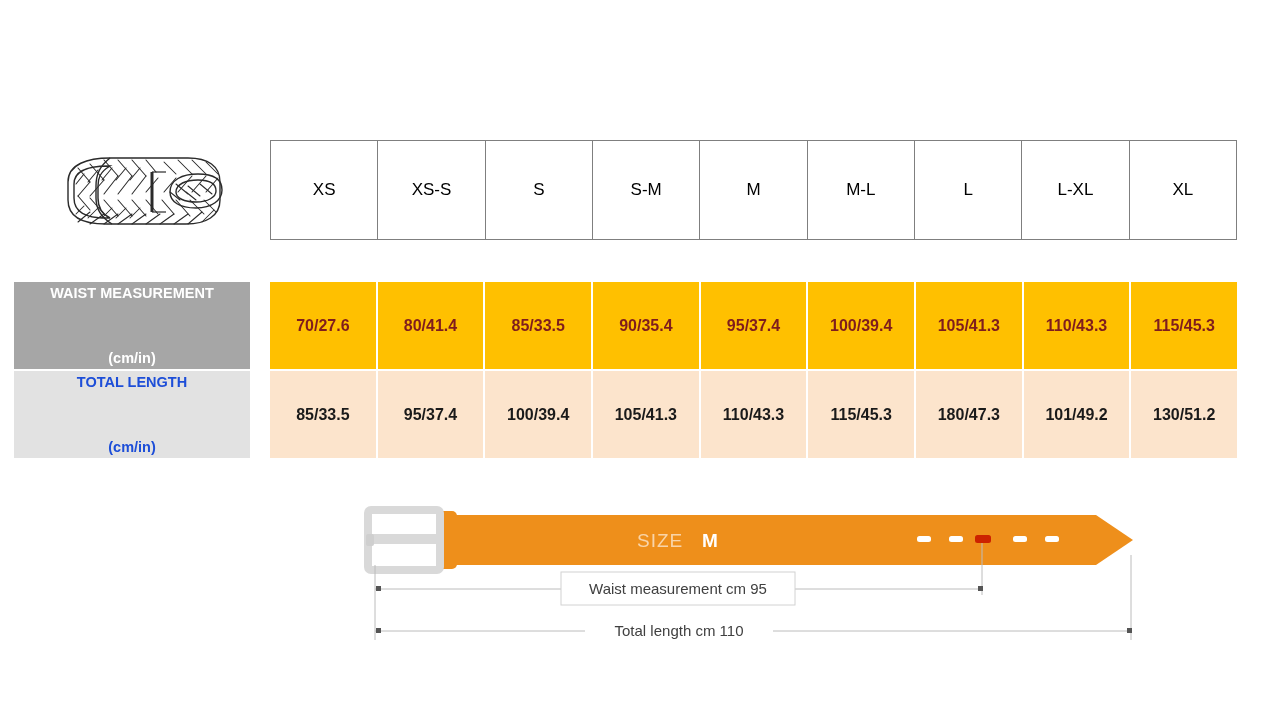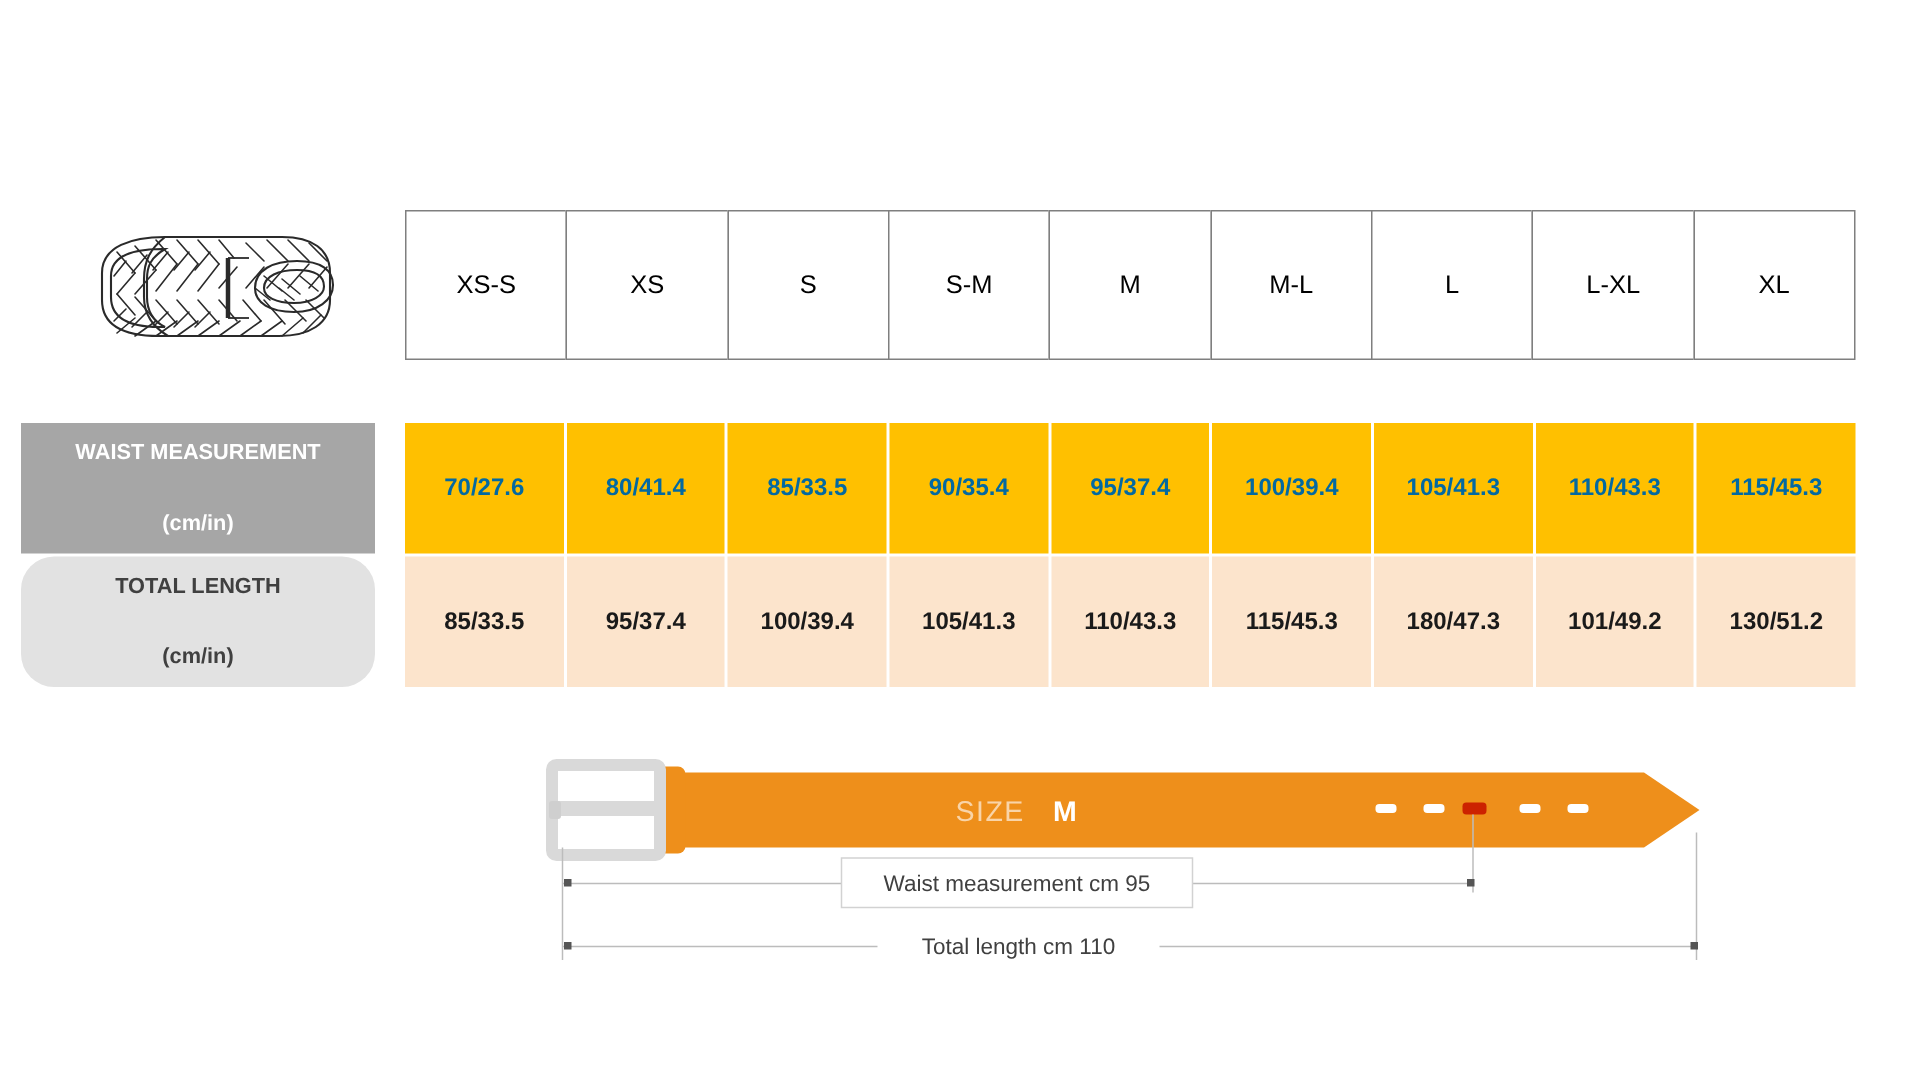--- a/index.html
+++ b/index.html
@@ -68,50 +68,50 @@
     align-items: center;
     justify-content: center;
     font-size: 16px;
     font-weight: bold;
     box-sizing: border-box;
     margin-right: 2px;
   }
   .data-cell:last-child { margin-right: 0; }
   .row-waist .data-cell {
     background: #ffc000;
-    color: #0369a1;
+    color: #7f1d1d;
   }
   .row-length .data-cell {
     background: #fce4cc;
     color: #1a1a1a;
   }
 
   
   #row-labels {
     position: absolute;
     left: 14px;
     top: 282px;
     width: 236px;
   }
   .row-label {
     height: 87px;
     margin-bottom: 2px;
     display: flex;
     flex-direction: column;
     align-items: center;
-    justify-content: center;
+    justify-content: space-between;
     font-size: 14.5px;
     font-weight: bold;
     line-height: 1.55;
     box-sizing: border-box;
     gap: 25px;
   }
   .row-label:last-child { margin-bottom: 0; }
   .label-waist { background: #a6a6a6; color: #ffffff; }
-  .label-length { background: #e2e2e2; color: #404040; border-radius: 22px; }
+  .label-length { background: #e2e2e2; color: #1d4ed8; }
   .row-label .sub { font-weight: bold; }
 
   
   #belt-diagram {
     position: absolute;
     left: 0;
     top: 495px;
     width: 1221px;
     height: 165px;
   }
@@ -171,22 +171,22 @@
                M112 76 l-14 10 M126 76 l-14 10 M140 76 l-14 10 M154 74 l-14 12 M166 72 l-12 12"></path>
       <path d="M36 36 l-8 10 M50 32 l-10 12 M64 30 l-10 12 M78 30 l-10 12 M92 30 l-10 12"></path>
       <path d="M36 68 l-8 8 M50 70 l-10 10 M64 70 l-10 10 M78 70 l-10 10 M92 70 l-10 10"></path>
       <path d="M128 46 l12 10 M140 48 l12 10 M152 46 l12 10 M132 62 l-10 -8 M148 62 l-10 -8"></path>
     </g>
   </svg>
 </div>
 
 <div id="size-table">
   <div class="head-row">
+    <div class="head-cell">XS</div>
     <div class="head-cell">XS-S</div>
-    <div class="head-cell">XS</div>
     <div class="head-cell">S</div>
     <div class="head-cell">S-M</div>
     <div class="head-cell">M</div>
     <div class="head-cell">M-L</div>
     <div class="head-cell">L</div>
     <div class="head-cell">L-XL</div>
     <div class="head-cell">XL</div>
   </div>
 </div>
 

